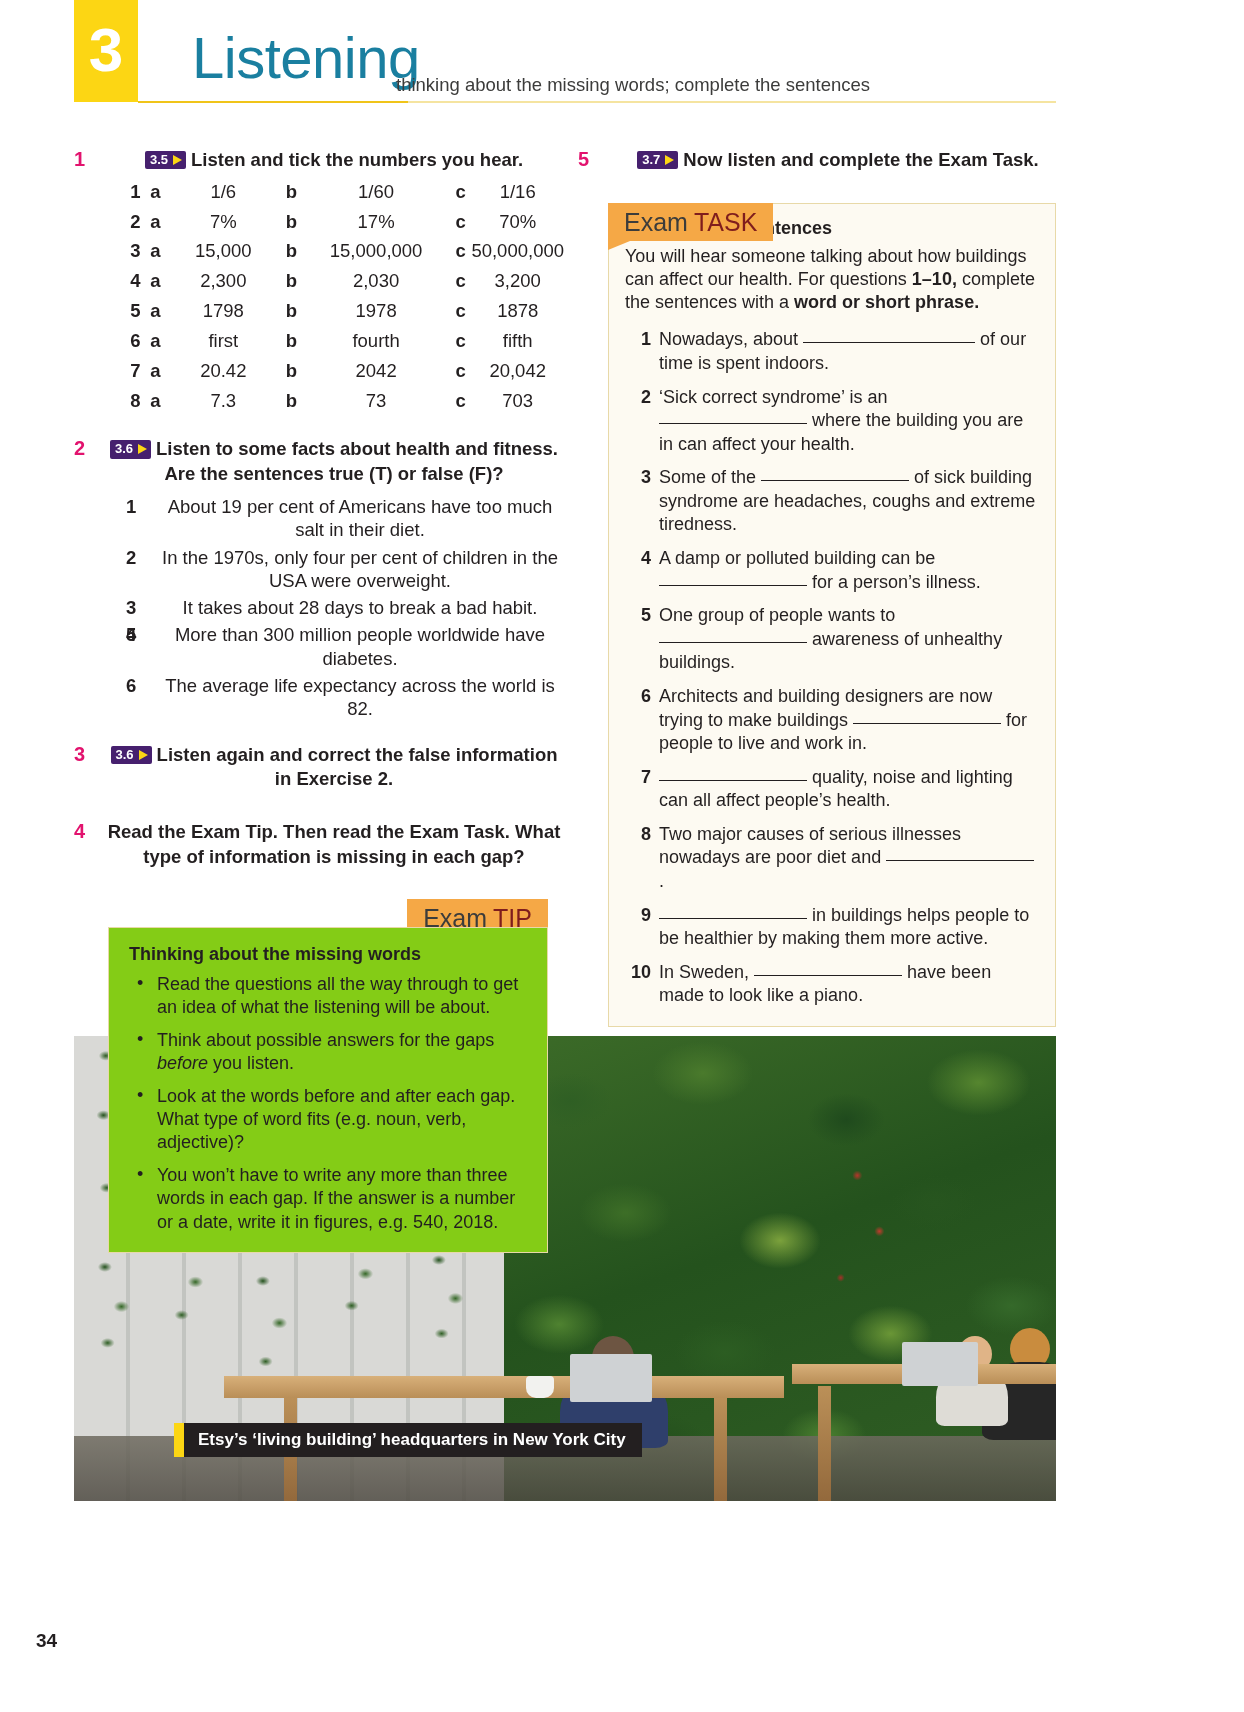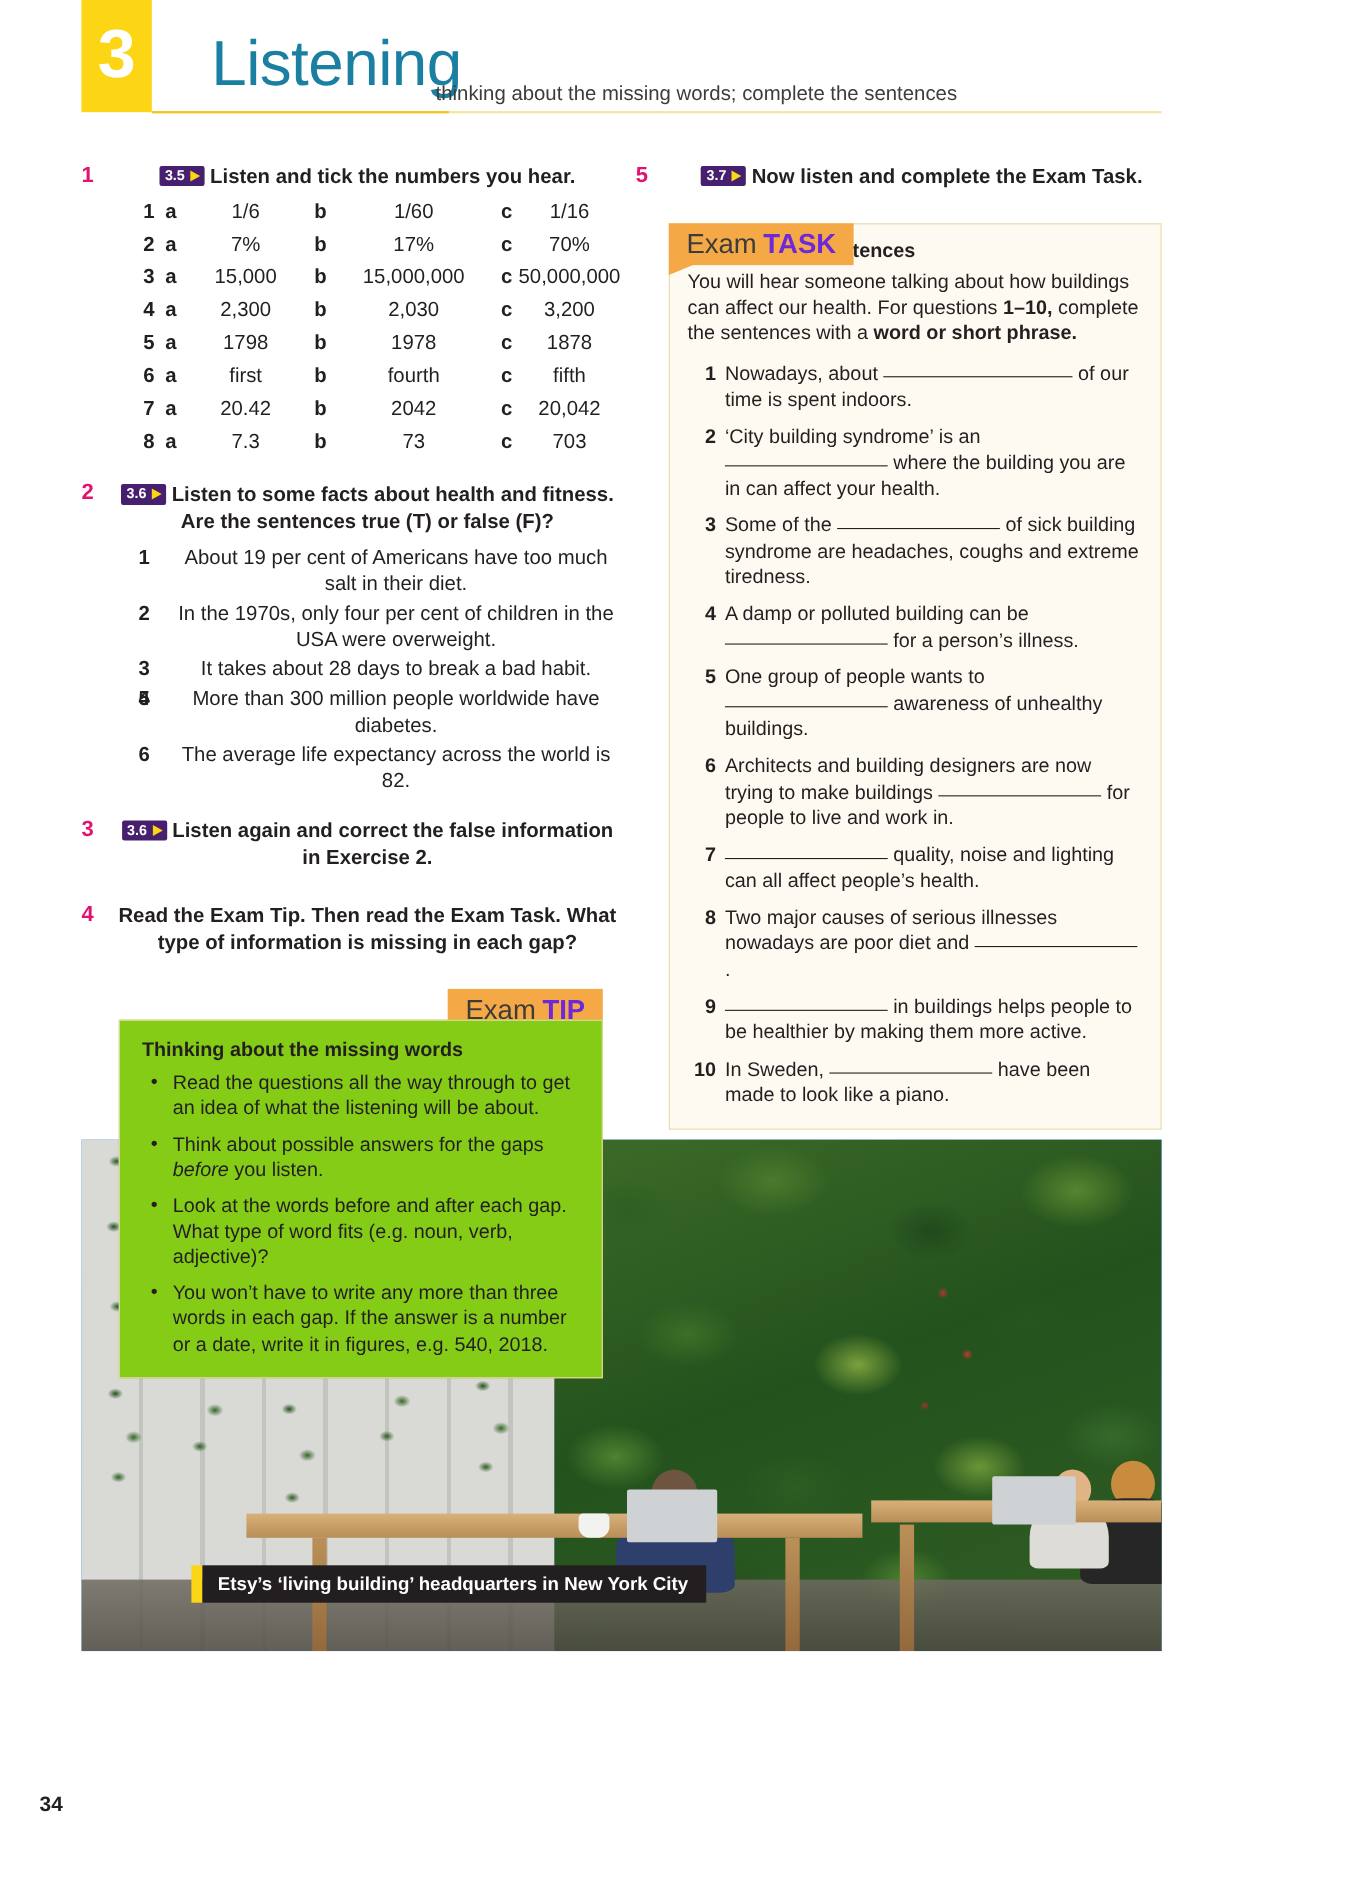--- a/index.html
+++ b/index.html
@@ -176,22 +176,22 @@
     position: absolute;
     height: 38px;
     background: #f5a846;
     line-height: 38px;
     padding: 0 16px;
     font-size: 25px;
     color: #3c3c3b;
     white-space: nowrap;
   }
   .exam-tab b {
-    color: #6d28d9;
-    font-weight: bold;
+    color: #7f1d1d;
+    font-weight: normal;
     margin-left: 6px;
   }
   .exam-tab::after {
     content: "";
     position: absolute;
     left: 0;
     bottom: -9px;
     width: 0; height: 0;
     border-left: 22px solid #f5a846;
     border-bottom: 9px solid transparent;
@@ -633,21 +633,21 @@
     <div class="task-box">
       <div class="task-title">Complete the sentences</div>
       <div class="task-desc">
         <span>You will hear someone talking about how buildings can affect our health. For questions </span><b>1–10,</b><span> complete the sentences with a </span><b>word or short phrase.</b>
       </div>
       <ol class="task-list">
         <li>
           <span class="ln">1</span><span>Nowadays, about </span><span class="gap gap-lg"></span><span> of our time is spent indoors.</span>
         </li>
         <li>
-          <span class="ln">2</span><span>‘City building syndrome’ is an </span><br><span class="gap gap-md"></span><span> where the building you are in can affect your health.</span>
+          <span class="ln">2</span><span>‘Sick correct syndrome’ is an </span><br><span class="gap gap-md"></span><span> where the building you are in can affect your health.</span>
         </li>
         <li>
           <span class="ln">3</span><span>Some of the </span><span class="gap gap-md"></span><span> of sick building syndrome are headaches, coughs and extreme tiredness.</span>
         </li>
         <li>
           <span class="ln">4</span><span>A damp or polluted building can be </span><br><span class="gap gap-md"></span><span> for a person’s illness.</span>
         </li>
         <li>
           <span class="ln">5</span><span>One group of people wants to </span><br><span class="gap gap-md"></span><span> awareness of unhealthy buildings.</span>
         </li>

